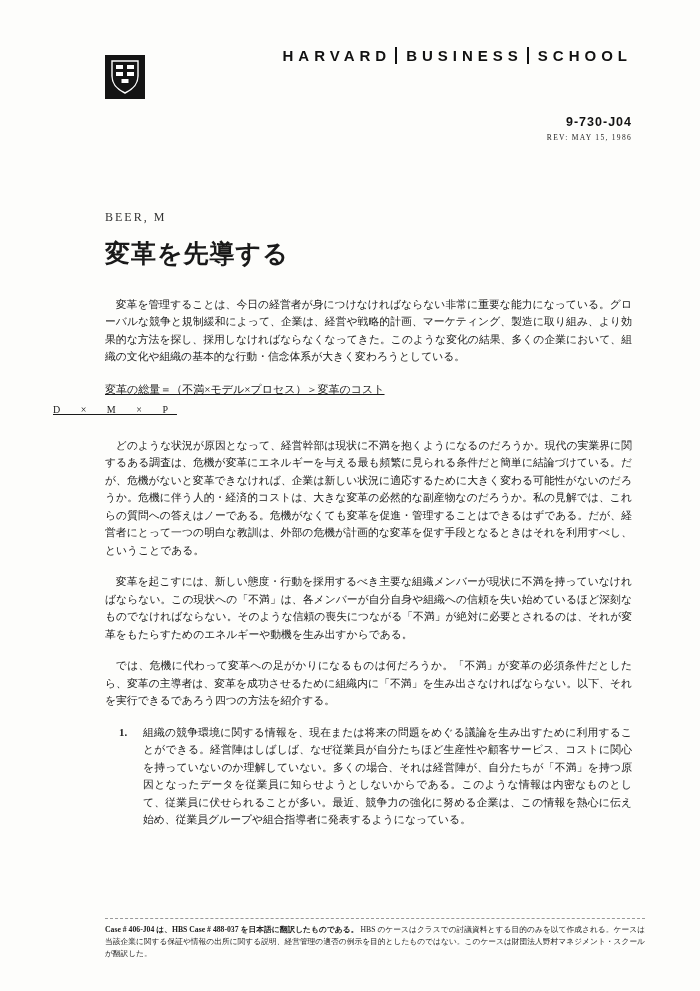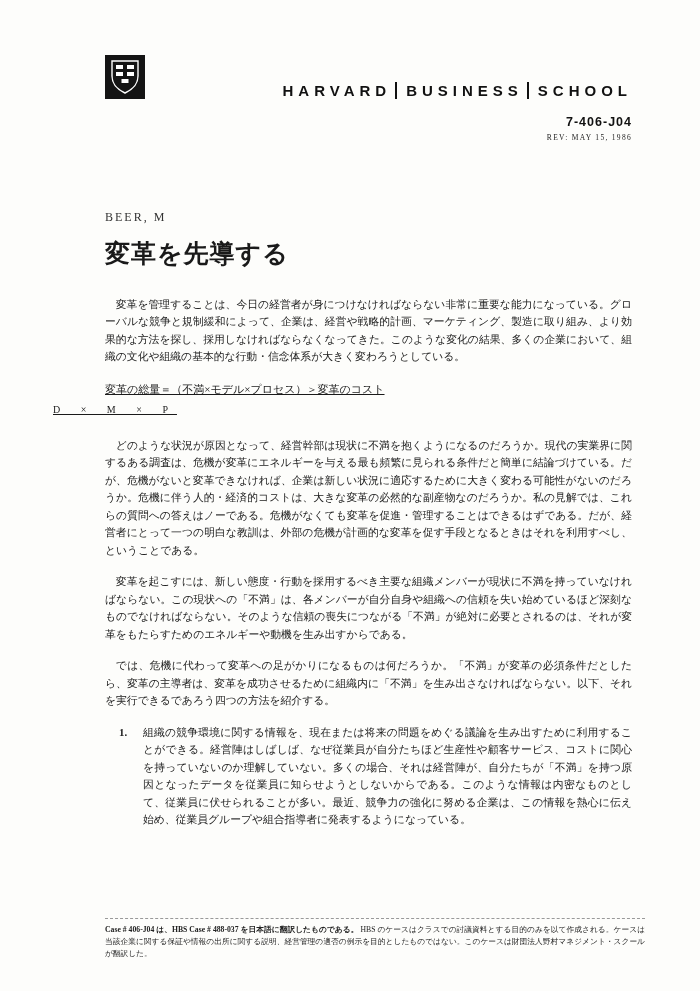--- a/index.html
+++ b/index.html
@@ -10,21 +10,21 @@
     margin: 0 auto;
     background: #fdfdfb;
     font-family: "Liberation Serif", serif;
     color: #1a1a1a;
     overflow: hidden;
     box-shadow: 0 0 5px rgba(0,0,0,.25);
   }
   .content { position: absolute; left: 105px; width: 527px; top: 0; }
 
   
-  .header-row { display: flex; align-items: flex-end; justify-content: space-between; padding-top: 55px; }
+  .header-row { display: flex; align-items: flex-start; justify-content: space-between; padding-top: 55px; }
   .logo { width: 40px; height: 44px; flex: 0 0 auto; }
   .wordmark {
     display: flex; align-items: center;
     font-family: "Liberation Sans", sans-serif;
     font-weight: bold; font-size: 15px; letter-spacing: 5px; color: #111;
     margin-top: -8px;
   }
   .wm-div { width: 2px; height: 17px; background: #111; margin: 0 9px 0 4px; }
 
   .docid { text-align: right; margin-top: 16px; }
@@ -83,21 +83,21 @@
       <span class="wordmark">
         <span>HARVARD</span>
         <span class="wm-div"></span>
         <span>BUSINESS</span>
         <span class="wm-div"></span>
         <span>SCHOOL</span>
       </span>
     </div>
 
     <div class="docid">
-      <div class="doc-number">7-406-J04</div>
+      <div class="doc-number">9-730-J04</div>
       <div class="doc-rev">REV: MAY 15, 1986</div>
     </div>
 
     <div class="author">BEER, M</div>
     <h1 class="title">変革を先導する</h1>
 
     <div class="body-text">
       <p class="para">変革を管理することは、今日の経営者が身につけなければならない非常に重要な能力になっている。グローバルな競争と規制緩和によって、企業は、経営や戦略的計画、マーケティング、製造に取り組み、より効果的な方法を探し、採用しなければならなくなってきた。このような変化の結果、多くの企業において、組織の文化や組織の基本的な行動・信念体系が大きく変わろうとしている。</p>
 
       <div class="formula">

